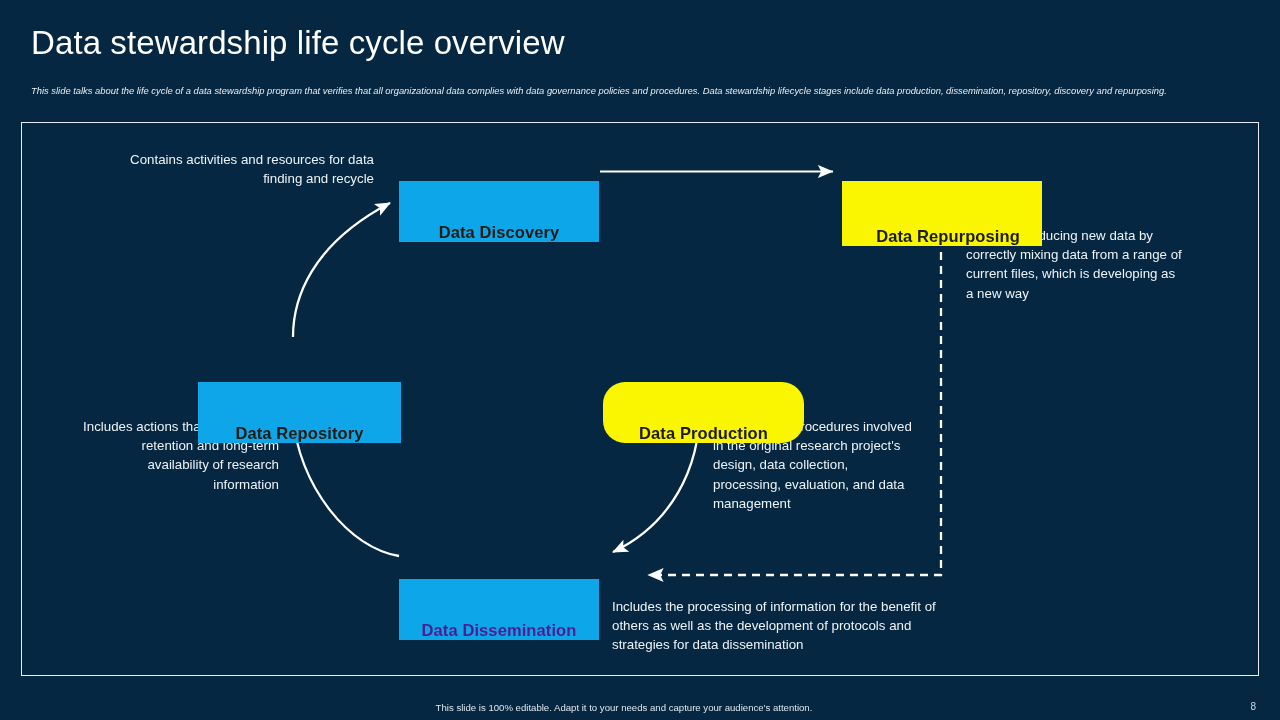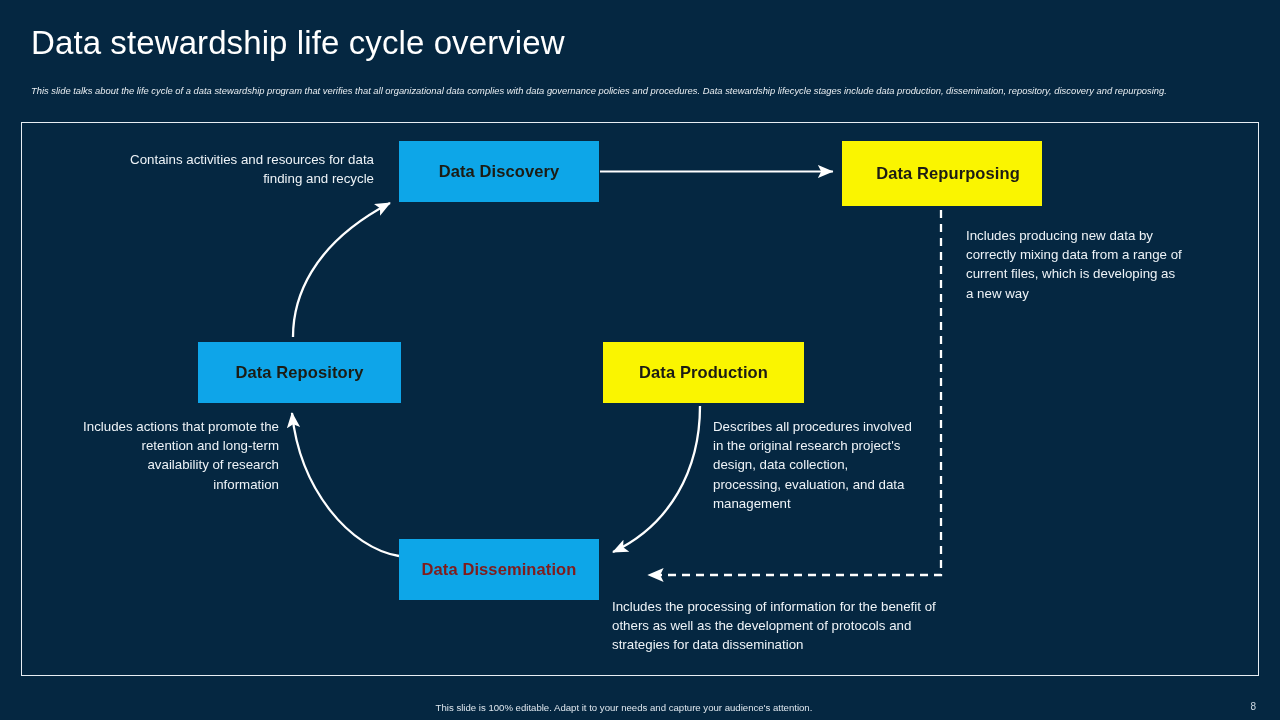--- a/index.html
+++ b/index.html
@@ -50,29 +50,30 @@
     top: 122px;
     width: 1238px;
     height: 554px;
     border: 1px solid #e8eef3;
     box-sizing: border-box;
   }
   
   .stage-box {
     position: absolute;
     display: flex;
-    align-items: center;
+    align-items: flex-end;
     justify-content: center;
     box-sizing: border-box;
     font-size: 16.5px;
     font-weight: bold;
     color: #1c1c14;
     letter-spacing: 0.1px;
     text-align: center;
     z-index: 6;
+    margin-top: 40px;
   }
   #box-discovery   { left: 399px; top: 141px;  width: 200px; height: 61px; background: #0DA6E8; }
   #box-repurposing { left: 842px; top: 141px;  width: 200px; height: 65px; background: #FAF500; }
   #box-repository  { left: 198px; top: 342px;  width: 203px; height: 61px; background: #FAF500; }
   #box-production  { left: 603px; top: 342px;  width: 201px; height: 61px; background: #FAF500; }
   #box-dissemination { left: 399px; top: 539px; width: 200px; height: 61px; background: #0DA6E8; }
 
   
   .note {
     position: absolute;
@@ -169,25 +170,25 @@
   </div>
 
   <div class="stage-box" id="box-repurposing" style="background: rgb(250, 245, 0); color: rgb(28, 28, 20); padding-left: 12px;">
     <span>Data Repurposing</span>
   </div>
 
   <div class="stage-box" id="box-repository" style="background: #0ea5e9; color: rgb(28, 28, 20);">
     <span>Data Repository</span>
   </div>
 
-  <div class="stage-box" id="box-production" style="background: rgb(250, 245, 0); color: rgb(28, 28, 20);">
+  <div class="stage-box" id="box-production" style="background: rgb(250, 245, 0); color: rgb(28, 28, 20); border-radius: 22px;">
     <span>Data Production</span>
   </div>
 
-  <div class="stage-box" id="box-dissemination" style="background: rgb(13, 166, 232); color: #7f1d1d;">
+  <div class="stage-box" id="box-dissemination" style="background: rgb(13, 166, 232); color: #4c1d95;">
     <span>Data Dissemination</span>
   </div>
 
   <div class="note" id="note-discovery">Contains activities and resources for data finding and recycle</div>
 
   <div class="note" id="note-repurposing">Includes  producing new data by correctly  mixing data from a range of current  files, which is developing as a new way</div>
 
   <div class="note" id="note-repository">Includes  actions that promote the retention and long-term  availability of research information</div>
 
   <div class="note" id="note-production">Describes all procedures involved  in the original research project's  design, data collection,  processing, evaluation,  and data management</div>

